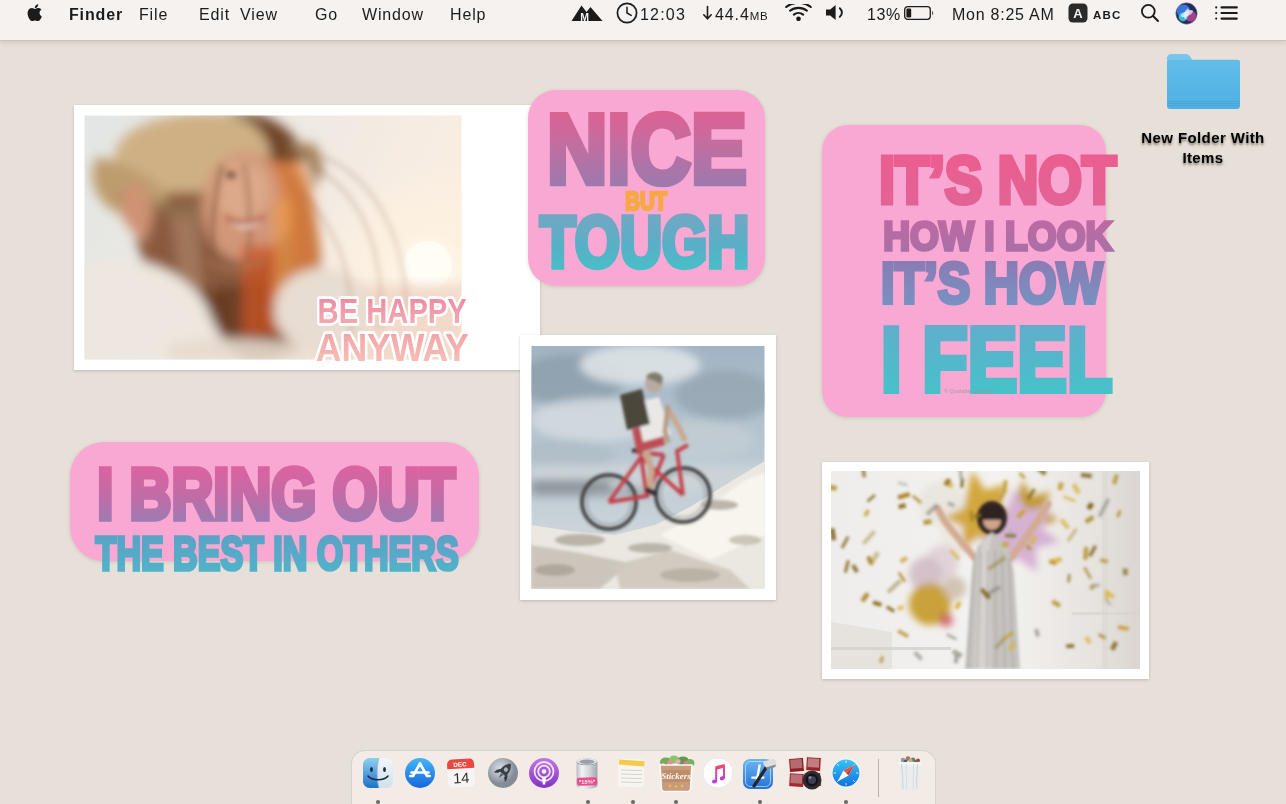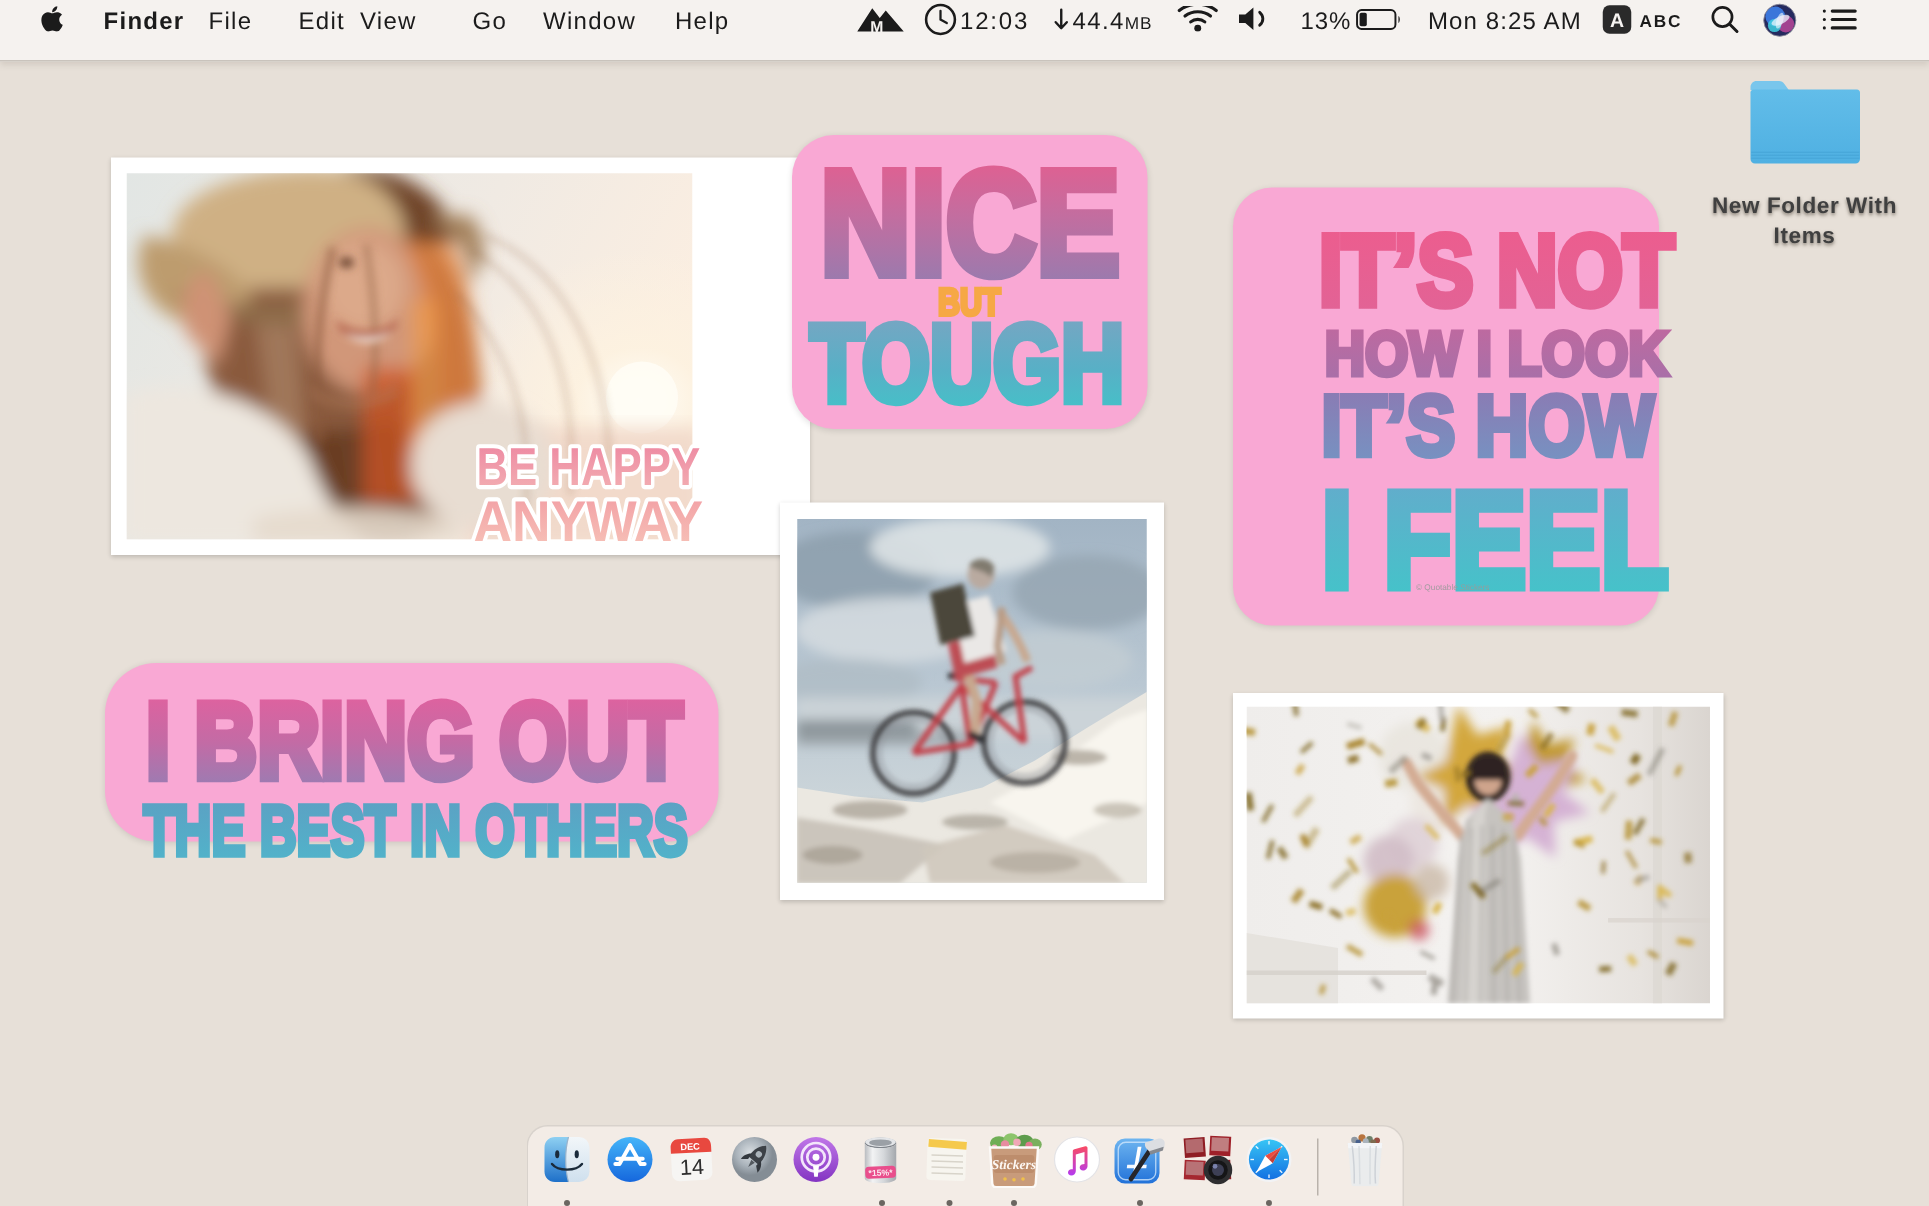--- a/index.html
+++ b/index.html
@@ -461,21 +461,21 @@
         <linearGradient id="fold" x1="0" y1="0" x2="0" y2="1">
           <stop offset="0" stop-color="#62bde9"></stop>
           <stop offset="1" stop-color="#4fb0e2"></stop>
         </linearGradient>
       </defs>
       <path d="M1 9 C1 6.8 2.8 5 5 5 L20 5 C21.5 5 22.8 5.8 23.6 7 L26.5 11 L1 11 Z" fill="#79c6ec"></path>
       <path d="M1 12.7 C1 11.6 1.9 10.7 3 10.7 L72 10.7 C73.1 10.7 74 11.6 74 12.7 L74 57 C74 58.7 72.7 60 71 60 L4 60 C2.3 60 1 58.7 1 57 Z" fill="url(#fold)"></path>
       <path d="M1.5 52.5 L73.5 52.5 M1.5 54.5 L73.5 54.5 M1.5 56.5 L73.5 56.5" stroke="#45a5d8" stroke-width="0.8" fill="none"></path>
     </svg>
   </div>
-  <div class="abs" style="left:1139px; top:128px; width:128px; text-align:center; color:#404040;
+  <div class="abs" style="left:1139px; top:128px; width:128px; text-align:center; color:#000000;
        font-size:15px; font-weight:bold; letter-spacing:0.4px; text-shadow:0 1.5px 2.5px rgba(90,80,70,0.75); line-height:19.5px;">New Folder With Items</div>
 
   <div id="dock">
 
     <svg class="dicon" style="left:10px;" viewBox="0 0 32 32">
       <defs>
         <linearGradient id="dFindL" x1="0" y1="0" x2="0" y2="1">
           <stop offset="0" stop-color="#8ed0f2"></stop>
           <stop offset="1" stop-color="#1e70c9"></stop>
         </linearGradient>

